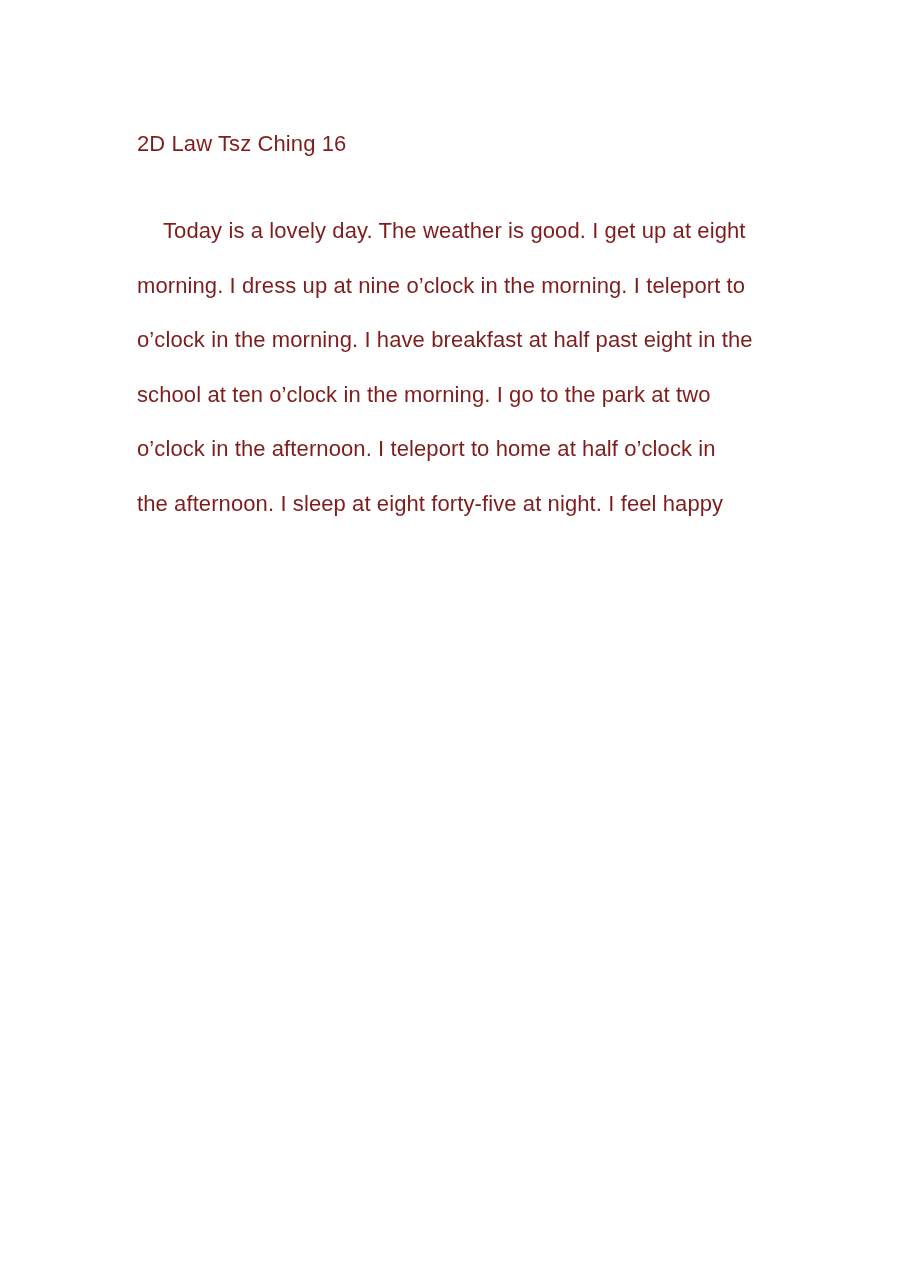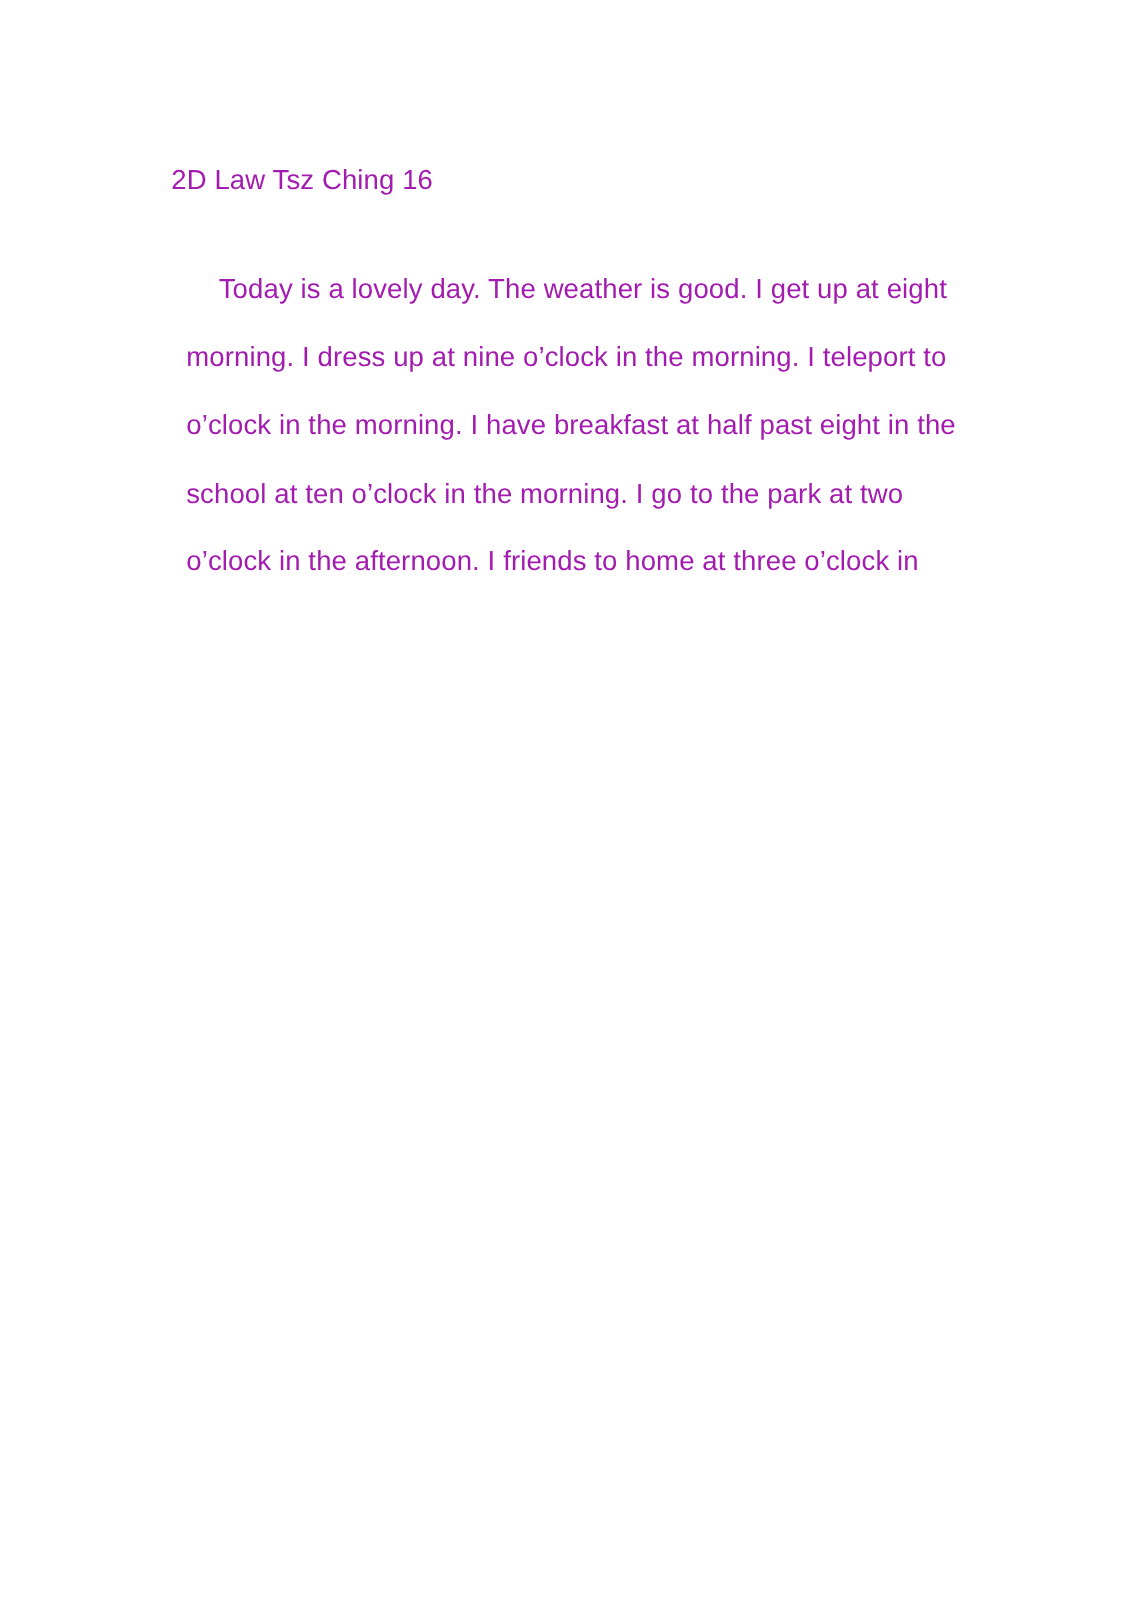--- a/index.html
+++ b/index.html
@@ -7,37 +7,36 @@
     padding: 0;
     background: #ffffff;
   }
   .page {
     position: relative;
     width: 905px;
     height: 1280px;
     background: #ffffff;
     overflow: hidden;
     font-family: "Liberation Sans", "DejaVu Sans", sans-serif;
-    color: #a21caf;
+    color: #7f1d1d;
   }
   .content {
     position: absolute;
     left: 137px;
     top: 133px;
     width: 660px;
   }
   .doc-header {
     font-size: 22px;
     line-height: 22px;
     white-space: nowrap;
     letter-spacing: 0.1px;
   }
   .essay {
     margin-top: 49px;
-    margin-left: 12px;
   }
   .essay .line {
     font-size: 22px;
     line-height: 54.5px;
     white-space: nowrap;
     letter-spacing: 0.1px;
   }
   .essay .line.first {
     text-indent: 26px;
   }
@@ -46,16 +45,17 @@
 <body>
 
 <div class="page">
   <div class="content">
     <div class="doc-header">2D Law Tsz Ching 16</div>
     <div class="essay">
       <div class="line first">Today is a lovely day. The weather is good. I get up at eight</div>
       <div class="line">morning. I dress up at nine o’clock in the morning. I teleport to</div>
       <div class="line">o’clock in the morning. I have breakfast at half past eight in the</div>
       <div class="line">school at ten o’clock in the morning. I go to the park at two</div>
-      <div class="line">o’clock in the afternoon. I friends to home at three o’clock in</div>
+      <div class="line">o’clock in the afternoon. I teleport to home at half o’clock in</div>
+      <div class="line">the afternoon. I sleep at eight forty-five at night. I feel happy</div>
     </div>
   </div>
 </div>
 
 </body></html>

